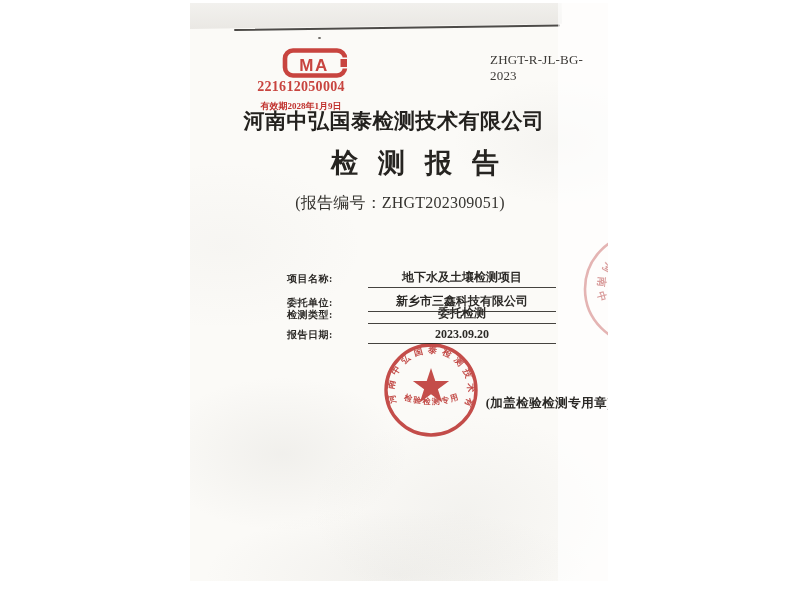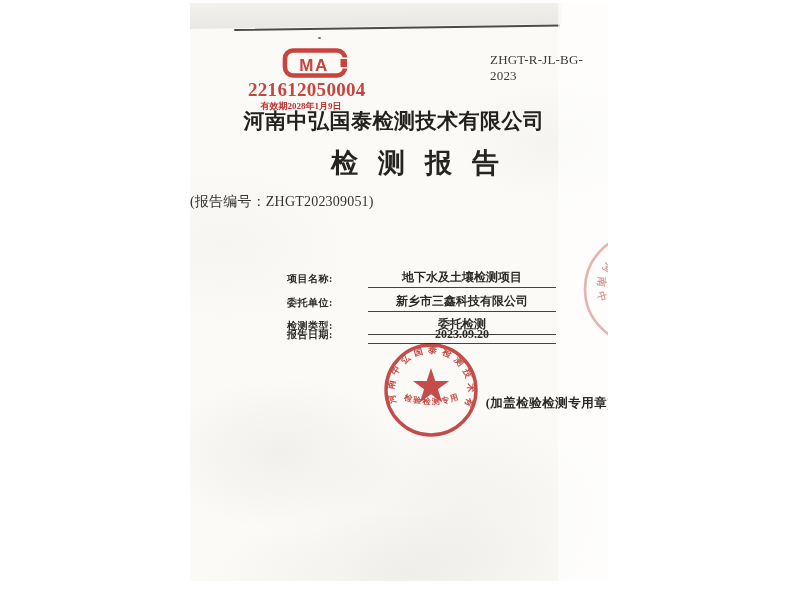--- a/index.html
+++ b/index.html
@@ -17,41 +17,41 @@
         background:rgba(255,255,255,.62);}
   .scan-strip{position:absolute;left:-4px;top:-5px;width:376px;height:31px;
         background:linear-gradient(180deg,#f4f3f0,#eae8e4);
         transform:rotate(-0.8deg);transform-origin:left bottom;}
   .top-edge-line{position:absolute;left:44px;top:26px;width:326px;height:1.7px;background:#4d4b48;
         transform:rotate(-0.8deg);transform-origin:left top;border-radius:1px;}
   .speck{position:absolute;left:128px;top:34px;width:3px;height:2px;background:#6a6864;border-radius:50%;}
 
   .cma-block{position:absolute;left:92px;top:45px;width:66px;height:30px;}
   .cma-num{position:absolute;left:58px;top:76px;width:106px;text-align:center;
-        font-family:"Liberation Serif", serif;font-weight:700;font-size:19px;letter-spacing:.3px;
+        font-family:"Liberation Serif", serif;font-weight:700;font-size:14px;letter-spacing:.3px;
         color:#c8443f;white-space:nowrap;}
   .cma-valid{position:absolute;left:58px;top:97px;width:106px;text-align:center;
         font-weight:800;font-size:9px;color:#c0312d;white-space:nowrap;}
   .doc-code{position:absolute;left:300px;top:49px;font-size:13px;letter-spacing:.2px;color:#3a3835;}
 
   .company{position:absolute;left:0;top:104px;width:408px;text-align:center;
         font-family:"Liberation Sans", sans-serif;font-weight:700;font-size:21px;
         letter-spacing:.5px;color:#23211e;white-space:nowrap;}
   .title{position:absolute;left:16px;top:142px;width:418px;text-align:center;}
   .title span{display:inline-block;font-family:"Liberation Sans", sans-serif;font-weight:700;
         font-size:27px;letter-spacing:20px;margin-right:-20px;color:#262421;white-space:nowrap;}
-  .report-no{position:absolute;left:0;top:190px;width:420px;text-align:left;
-        font-size:14px;color:#35332f;letter-spacing:.2px;}
+  .report-no{position:absolute;left:0;top:190px;width:420px;text-align:center;
+        font-size:16px;color:#35332f;letter-spacing:.2px;}
 
   .form-row{position:absolute;left:97px;display:flex;align-items:flex-end;gap:25px;}
   .form-label{width:56px;font-size:10px;font-weight:700;color:#2c2a27;padding-bottom:2px;
         letter-spacing:.5px;white-space:nowrap;}
   .form-value{width:188px;text-align:center;font-size:12px;font-weight:700;color:#2c2a27;
         border-bottom:1.3px solid #45433f;padding-bottom:1px;white-space:nowrap;}
-  .row1{top:266px;} .row2{top:290px;} .row3{top:313px;} .row4{top:324px;}
+  .row1{top:266px;} .row2{top:290px;} .row3{top:302px;} .row4{top:324px;}
 
   .seal{position:absolute;left:181px;top:327px;width:120px;height:120px;
         mix-blend-mode:multiply;opacity:.92;}
   .seal-caption{position:absolute;left:2px;top:392px;width:420px;text-align:right;
         font-size:12.5px;font-weight:700;letter-spacing:.5px;color:#2b2926;z-index:2;}
   .edge-stamp{position:absolute;left:385px;top:221px;width:130px;height:130px;
         mix-blend-mode:multiply;opacity:.8;}
 </style>
 </head>
 <body>

